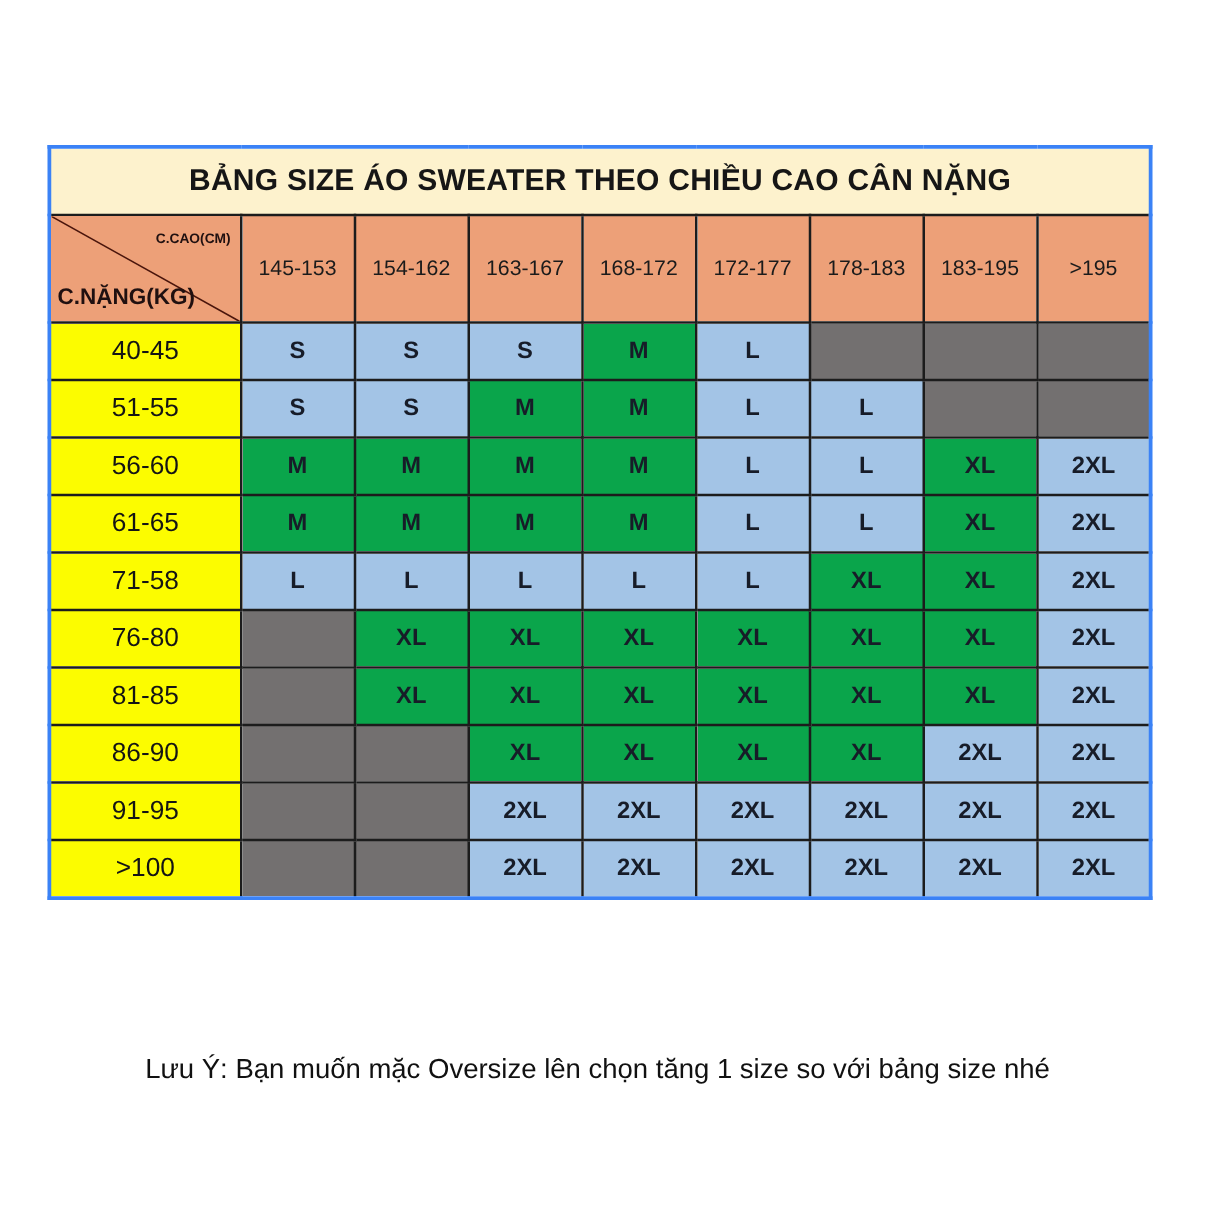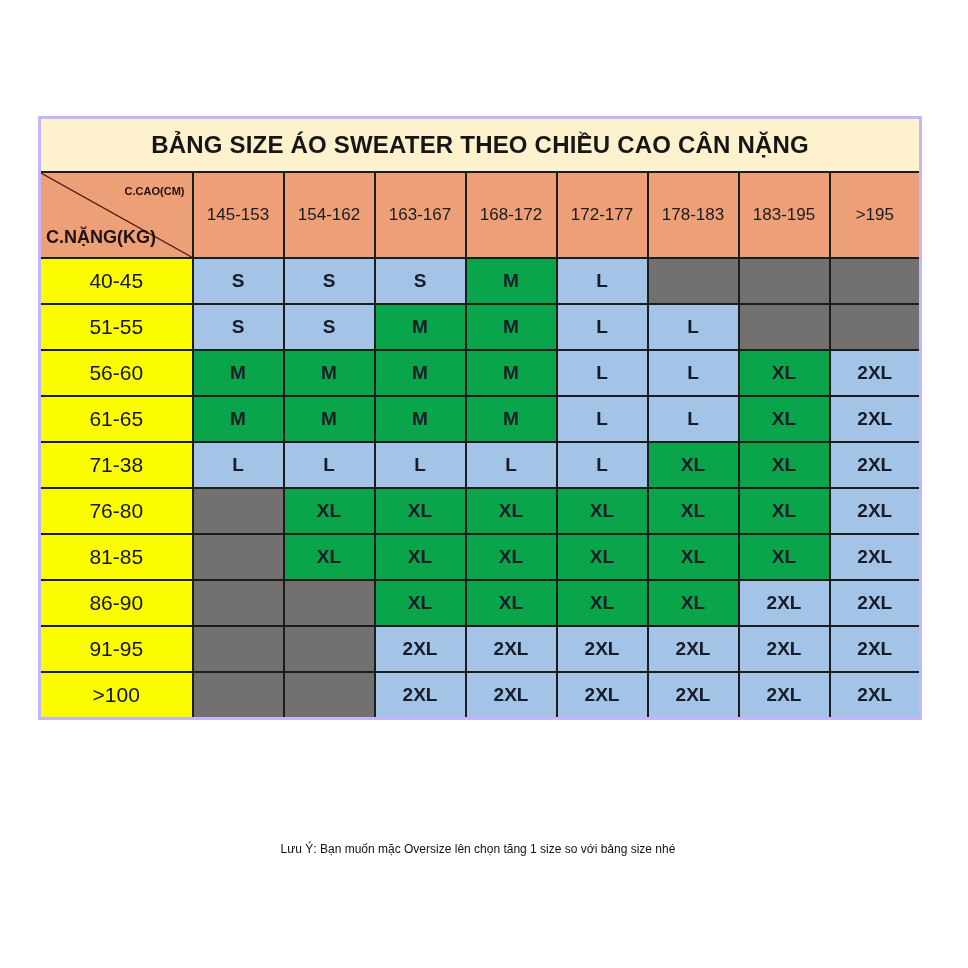--- a/index.html
+++ b/index.html
@@ -4,21 +4,21 @@
 <style>
   html,body{margin:0;padding:0;}
   body{
     width:968px;height:968px;background:#ffffff;position:relative;
     font-family:"Liberation Sans","DejaVu Sans",sans-serif;
     color:#1c1c22;
   }
   .table-wrap{position:absolute;left:38px;top:116px;}
   table{
     border-collapse:collapse;table-layout:fixed;width:880px;
-    border:3px solid #c4b5fd;
+    border:3px solid #3b82f6;
     padding-left:40px;
   }
   td{
     border:2px solid #1c1c1c;
     text-align:center;vertical-align:middle;
     overflow:hidden;white-space:nowrap;
     padding:0;
   }
   .title-cell{
     background:var(--cream);height:52px;
@@ -37,21 +37,21 @@
     font-size:18px;font-weight:bold;color:#201010;
   }
   .body-row td{height:44px;}
   .rowlabel{background:var(--yellow);font-size:21px;color:#141414;}
   .sizecell{font-size:19px;font-weight:bold;color:#171c28;}
   .bg-blue{background:var(--blue);}
   .bg-green{background:var(--green);}
   .bg-gray{background:var(--gray);}
   .footer-note{
     position:absolute;left:38px;top:842px;width:880px;
-    text-align:center;font-size:12px;color:#111111;
+    text-align:center;font-size:22px;color:#111111;
   }
 </style>
 </head>
 <body>
 
 <div class="table-wrap">
   <table>
     <colgroup>
       <col style="width:153px">
       <col style="width:91px">
@@ -126,21 +126,21 @@
           <td class="sizecell bg-green">M</td>
           <td class="sizecell bg-green">M</td>
           <td class="sizecell bg-green">M</td>
           <td class="sizecell bg-green">M</td>
           <td class="sizecell bg-blue">L</td>
           <td class="sizecell bg-blue">L</td>
           <td class="sizecell bg-green">XL</td>
           <td class="sizecell bg-blue">2XL</td>
         </tr>
         <tr class="body-row">
-          <td class="rowlabel">71-38</td>
+          <td class="rowlabel">71-58</td>
           <td class="sizecell bg-blue">L</td>
           <td class="sizecell bg-blue">L</td>
           <td class="sizecell bg-blue">L</td>
           <td class="sizecell bg-blue">L</td>
           <td class="sizecell bg-blue">L</td>
           <td class="sizecell bg-green">XL</td>
           <td class="sizecell bg-green">XL</td>
           <td class="sizecell bg-blue">2XL</td>
         </tr>
         <tr class="body-row">

